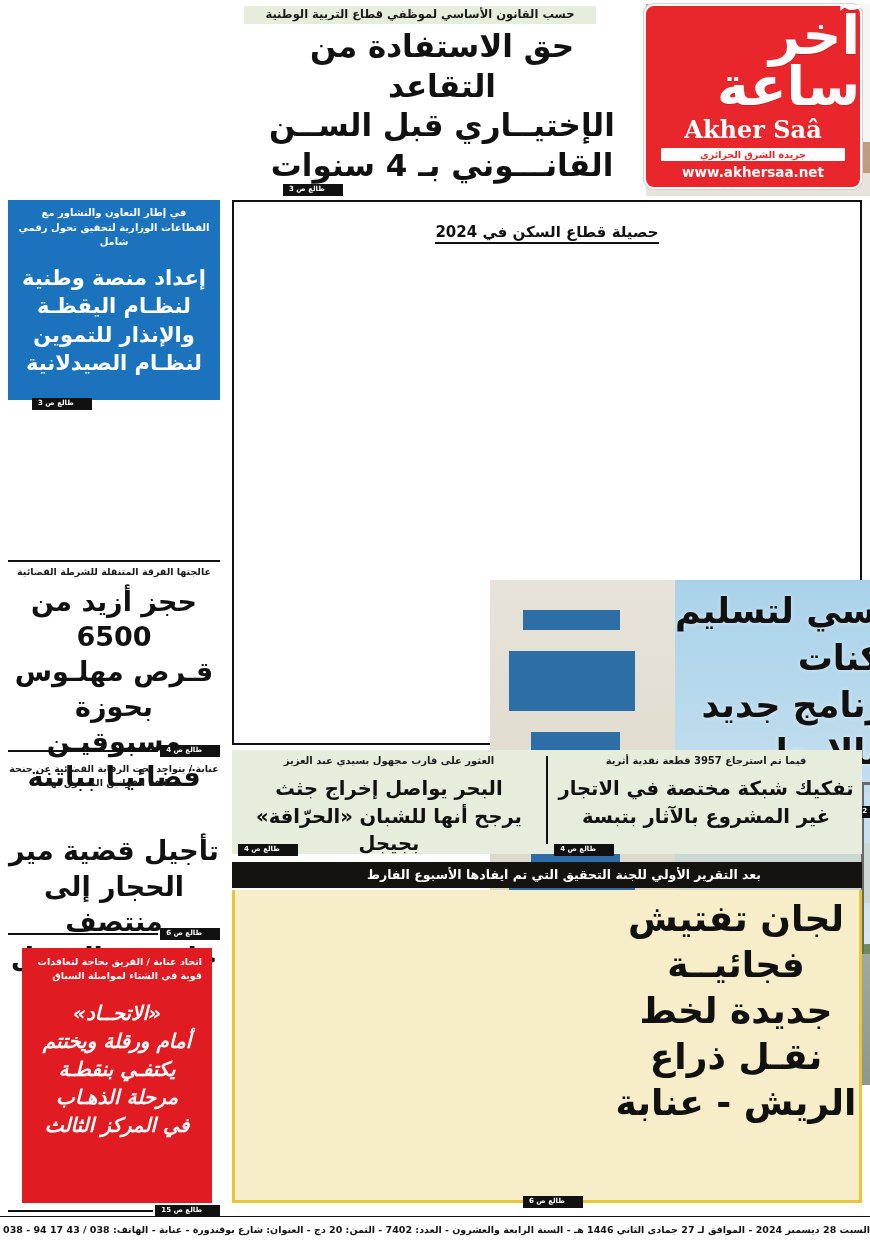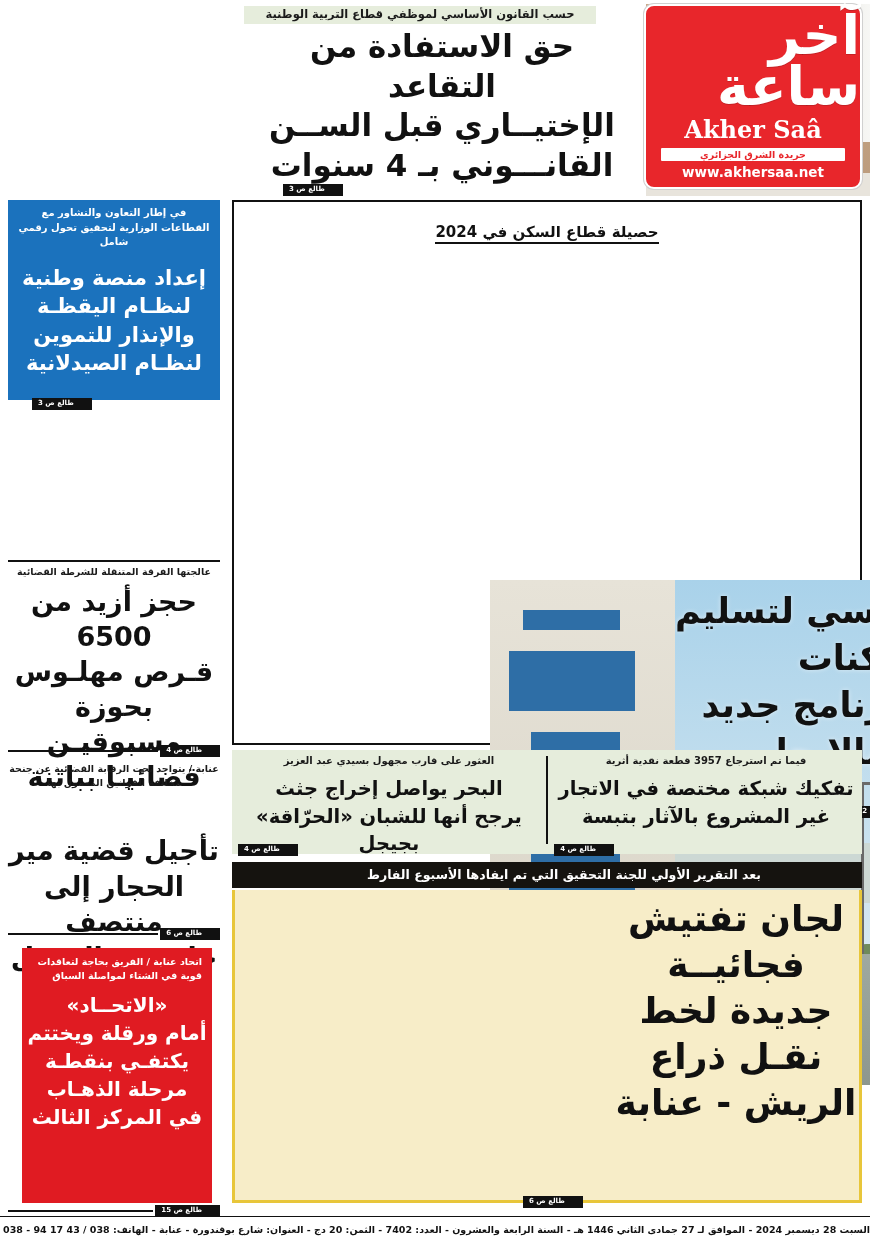--- a/index.html
+++ b/index.html
@@ -220,21 +220,21 @@
     <div>الحجار إلى منتصف</div>
     <div>جانــفي المقبل</div>
   </div>
   <div class="abs badge-row" style="left:8px; top:928px; width:212px;">
     <span class="badge">طالع ص 6</span>
     <span class="badge-rule"></span>
   </div>
 
   <div class="abs box-red" style="left:22px; top:948px; width:190px; height:255px;">
     <div class="kicker kicker-white" style="padding:7px 10px 0 10px; font-size:9.5px; line-height:1.5;text-align:right;">اتحاد عنابة / الفريق بحاجة لتعاقدات قوية في الشتاء لمواصلة السباق</div>
-    <div class="hl kicker-white" style="margin-top:7px; font-size:20px; line-height:1.4;">
+    <div class="hl kicker-white" style="margin-top:15px; font-size:20px; line-height:1.4;font-style:italic;">
       <div>«الاتحــاد»</div>
       <div>أمام ورقلة ويختتم</div>
       <div>يكتفـي بنقطـة</div>
       <div>مرحلة الذهـاب</div>
       <div>في المركز الثالث</div>
     </div>
   </div>
   <div class="abs badge-row" style="left:8px; top:1205px; width:212px;">
     <span class="badge">طالع ص 15</span>
     <span class="badge-rule"></span>

